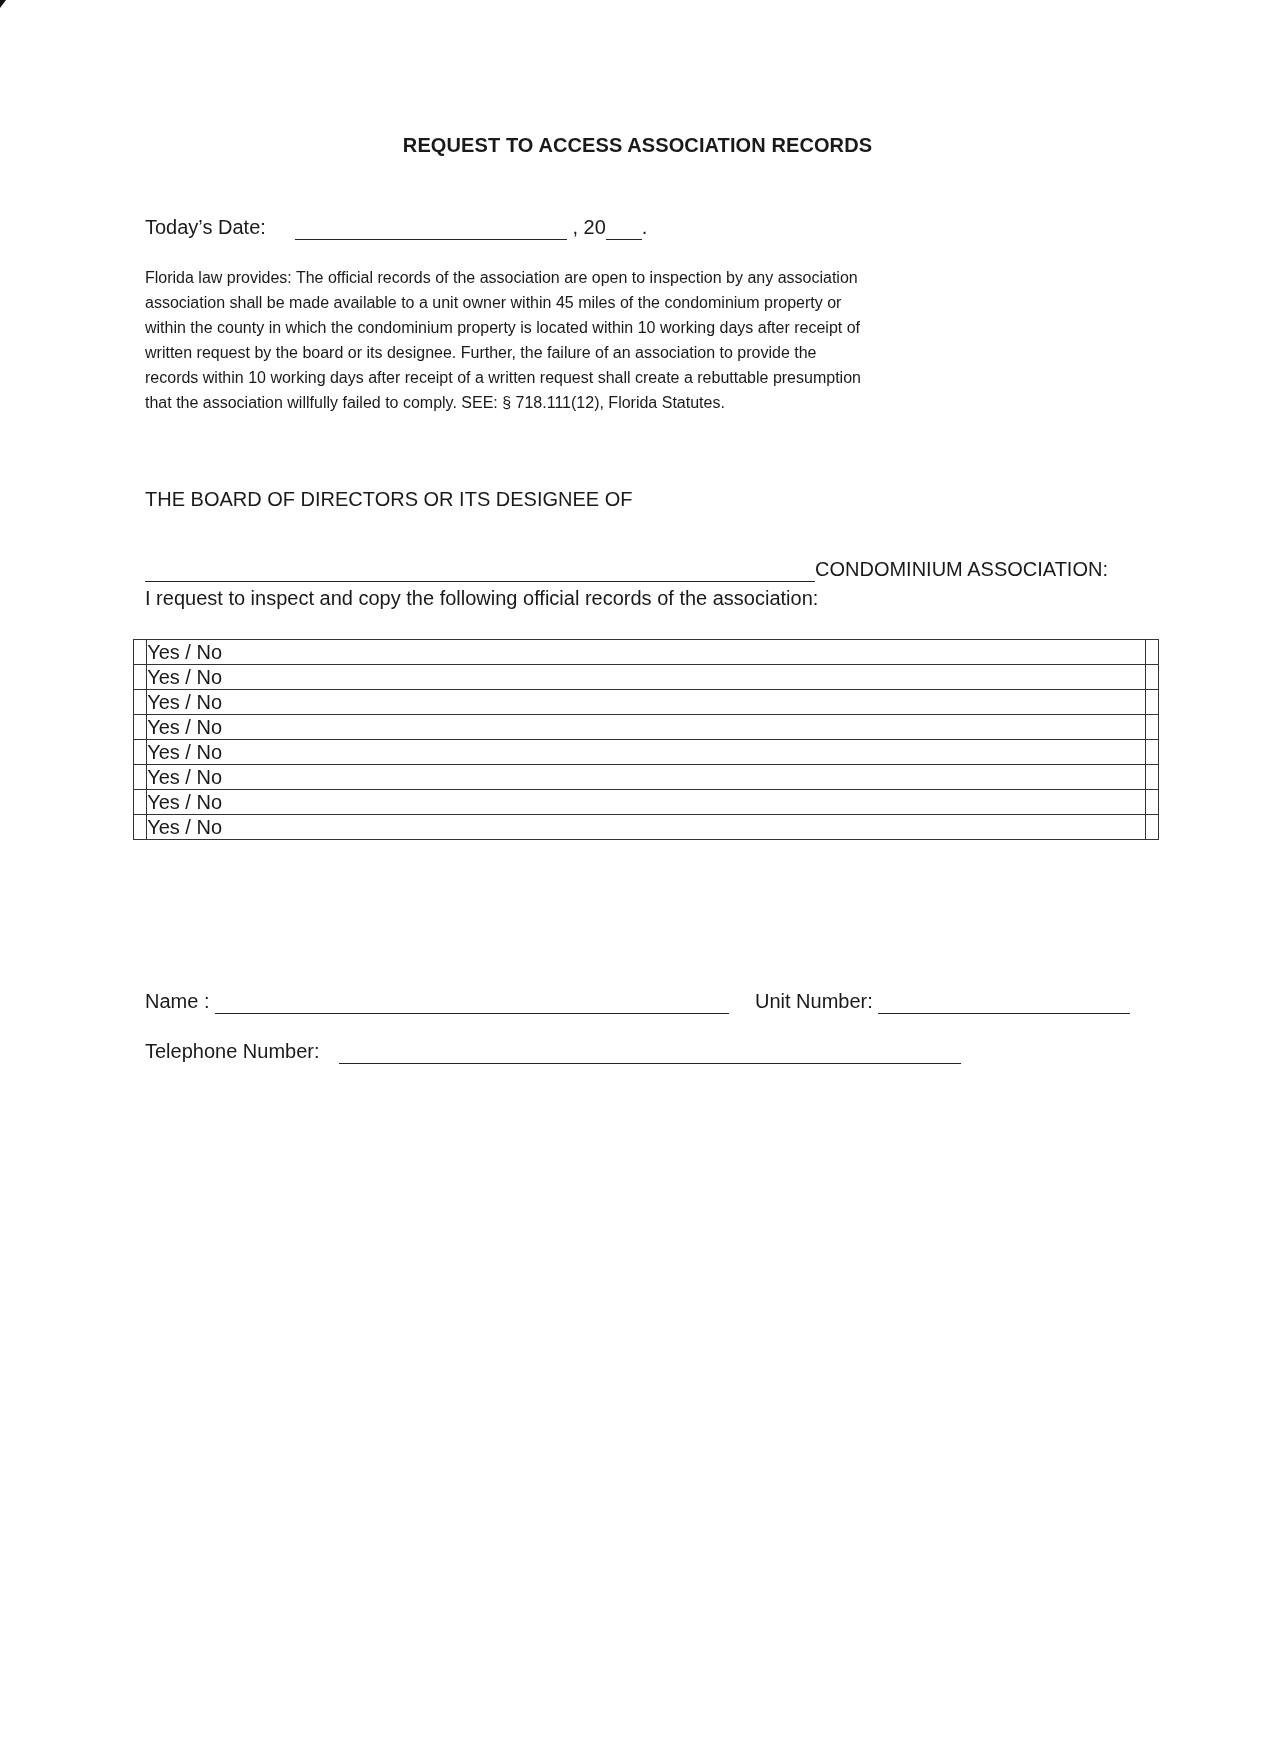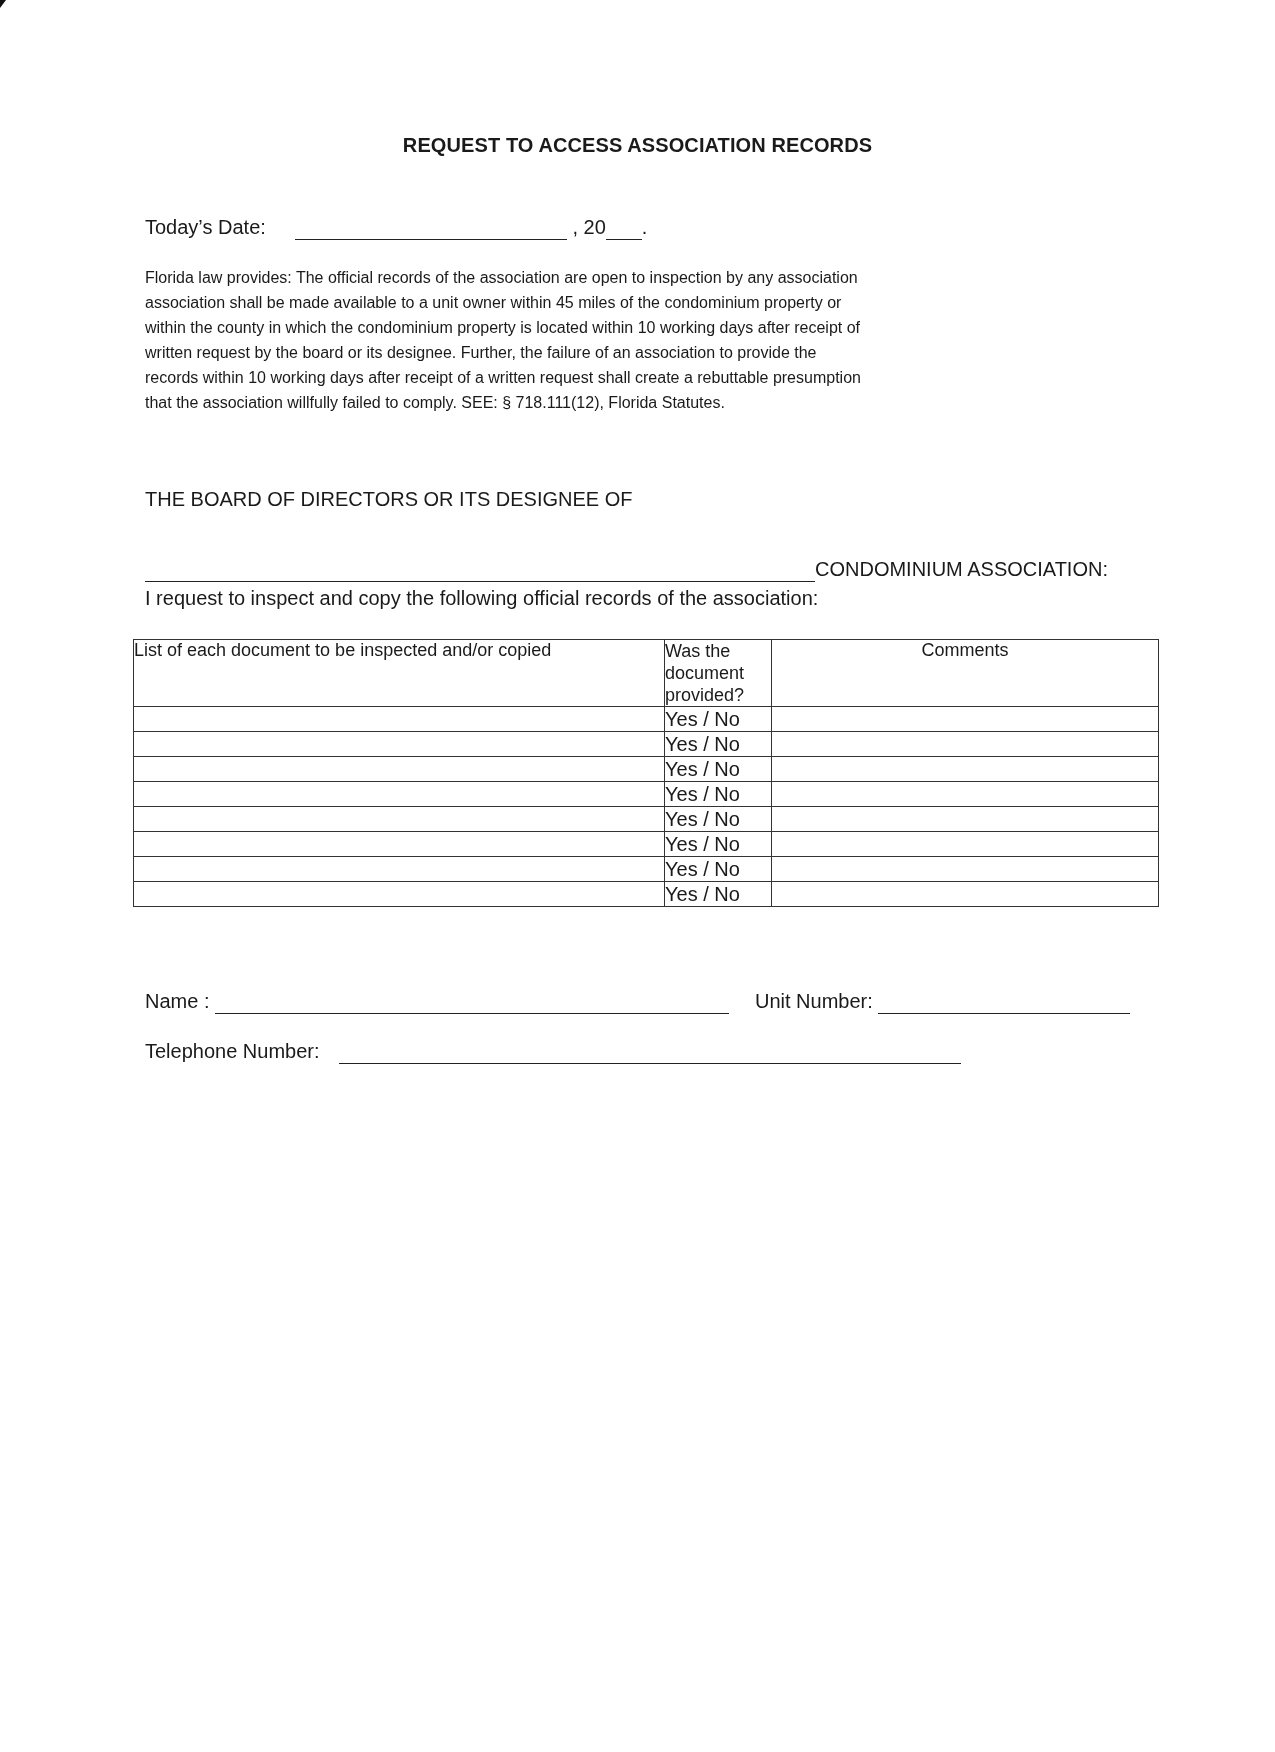--- a/index.html
+++ b/index.html
@@ -54,25 +54,20 @@
 <div class="board">THE BOARD OF DIRECTORS OR ITS DESIGNEE OF</div>
 
 <div class="condo-row">
   <input class="line-input" style="width: 670px;" value=""><span>CONDOMINIUM ASSOCIATION:</span>
 </div>
 
 <div class="request">I request to inspect and copy the following official records of the association:</div>
 
 <table class="records">
   <tbody>
-      <tr>
-    <th class="col-doc">List of each document to be inspected and/or copied</th>
-    <th class="col-prov">Was the document provided?</th>
-    <th class="col-comm">Comments</th>
-  </tr>
   <tr>
     <td></td>
     <td class="yn">Yes / No</td>
     <td></td>
   </tr>
   <tr>
     <td></td>
     <td class="yn">Yes / No</td>
     <td></td>
   </tr>

